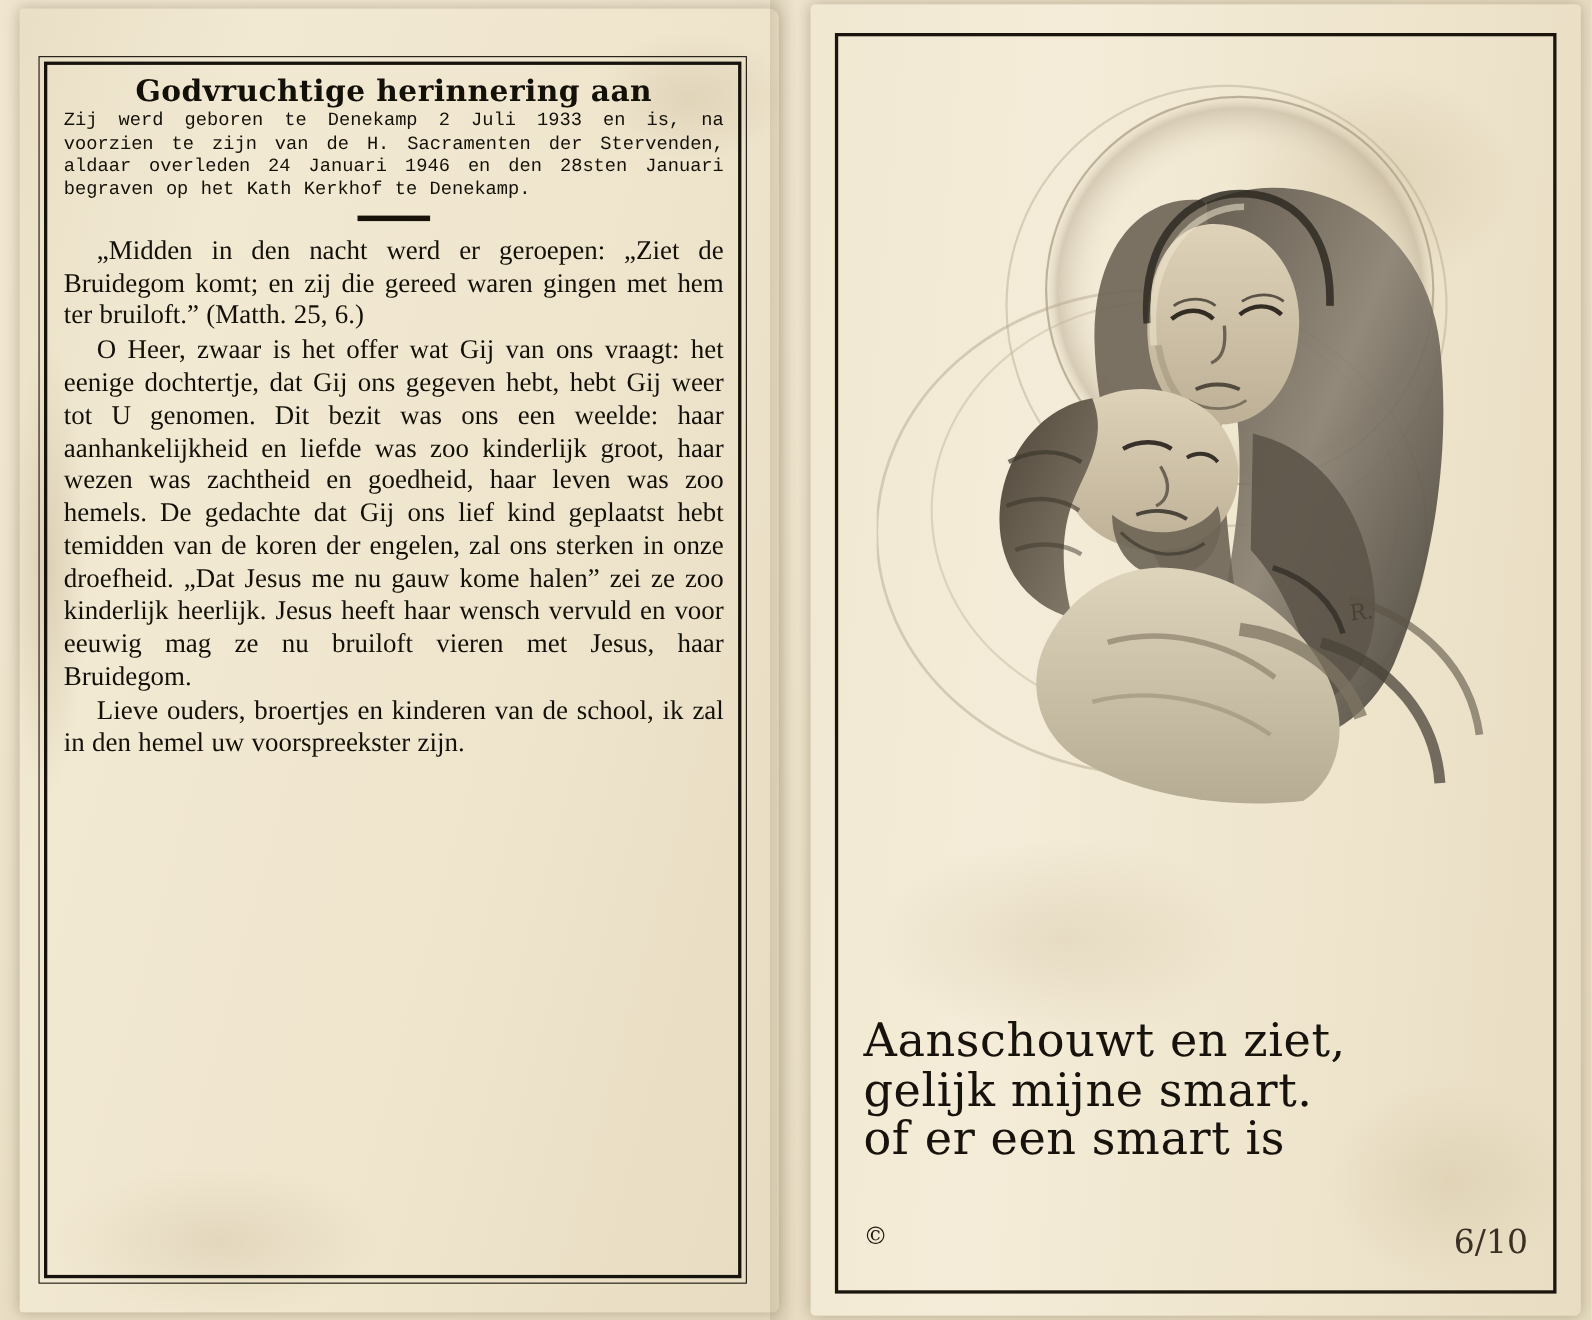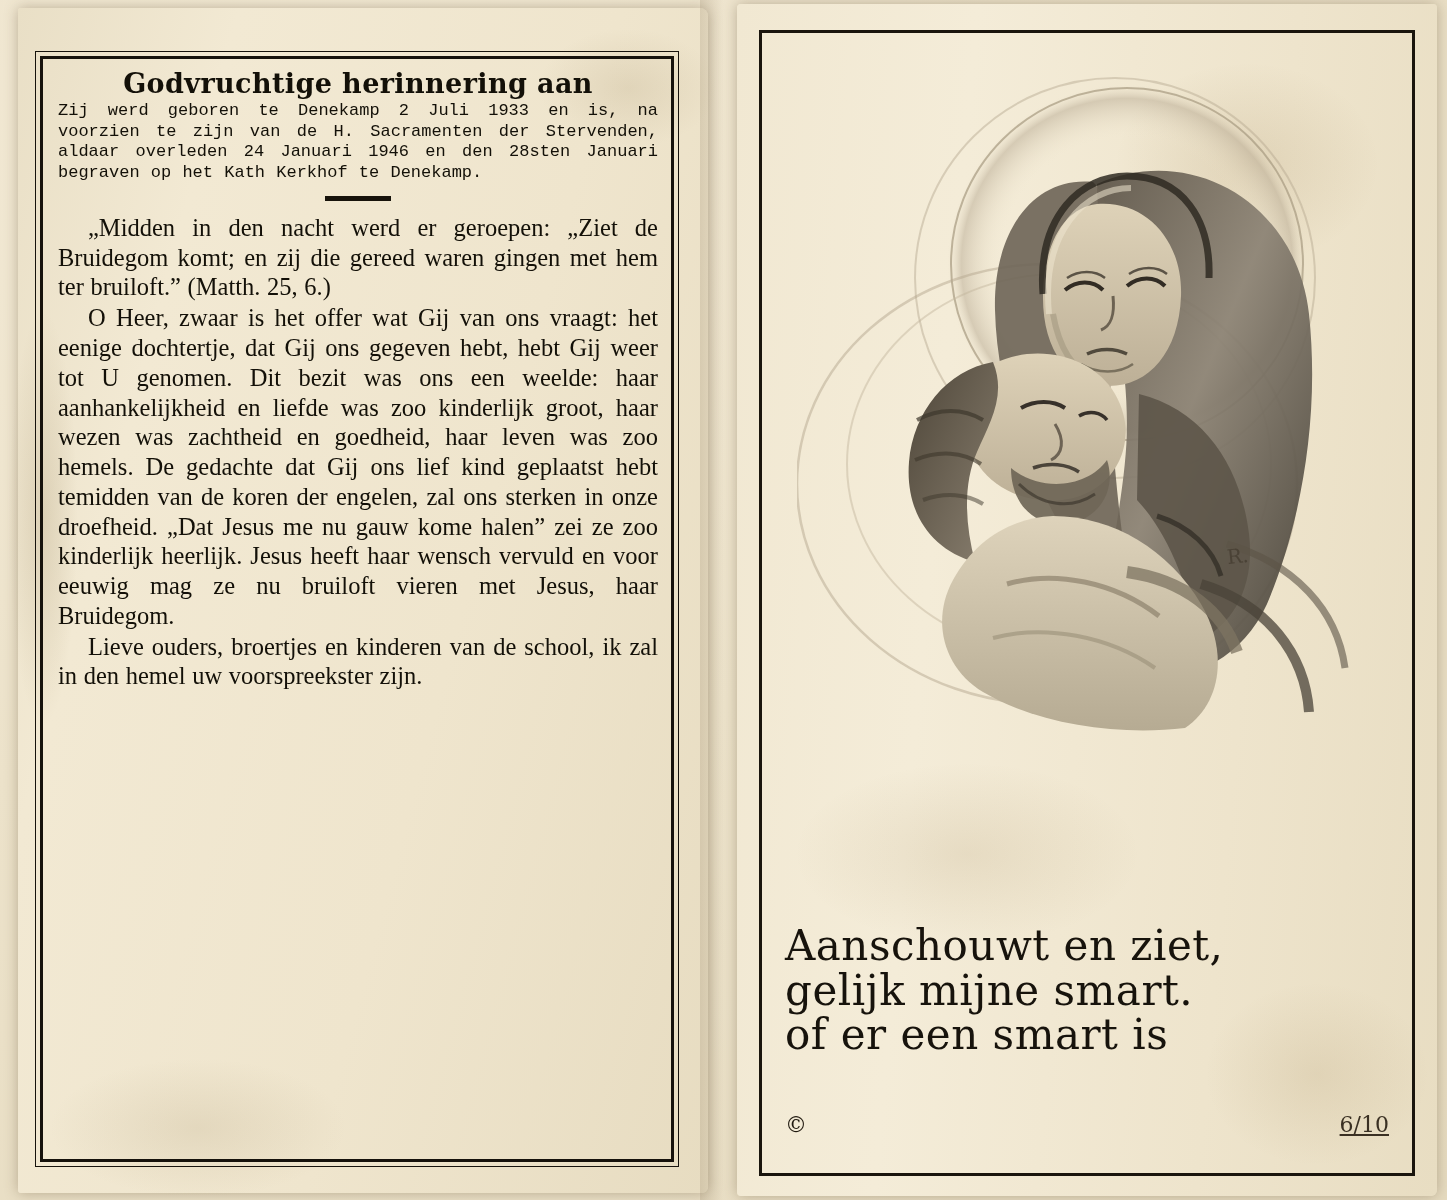--- a/index.html
+++ b/index.html
@@ -84,23 +84,22 @@
     text-align:left;color:#17130c;
     font-family:"DejaVu Serif", serif;
     font-size:42px;line-height:1.06;letter-spacing:.5px;
   }
   .verse div{white-space:nowrap;}
   .corner-mark{
     position:absolute;left:48px;top:1108px;font-size:22px;color:#20190f;
     font-family:"DejaVu Serif", serif;
   }
   .num{
-    position:absolute;right:48px;top:1108px;font-size:22px;color:#3a3023;
-    font-family:"DejaVu Serif", serif;
-    text-decoration:underline;
+    position:absolute;right:48px;top:1108px;font-size:30px;color:#3a3023;
+    font-family:"DejaVu Serif", serif;
   }
   .sig{
     position:absolute;left:430px;top:480px;font-size:20px;color:#4a4236;
     font-family:"DejaVu Serif", serif;transform:rotate(-6deg);
   }
   
   .gutter{
     position:absolute;left:700px;top:0;width:44px;height:1200px;
     background:linear-gradient(90deg, rgba(120,100,70,.18), rgba(255,250,235,.0) 55%);
     pointer-events:none;

